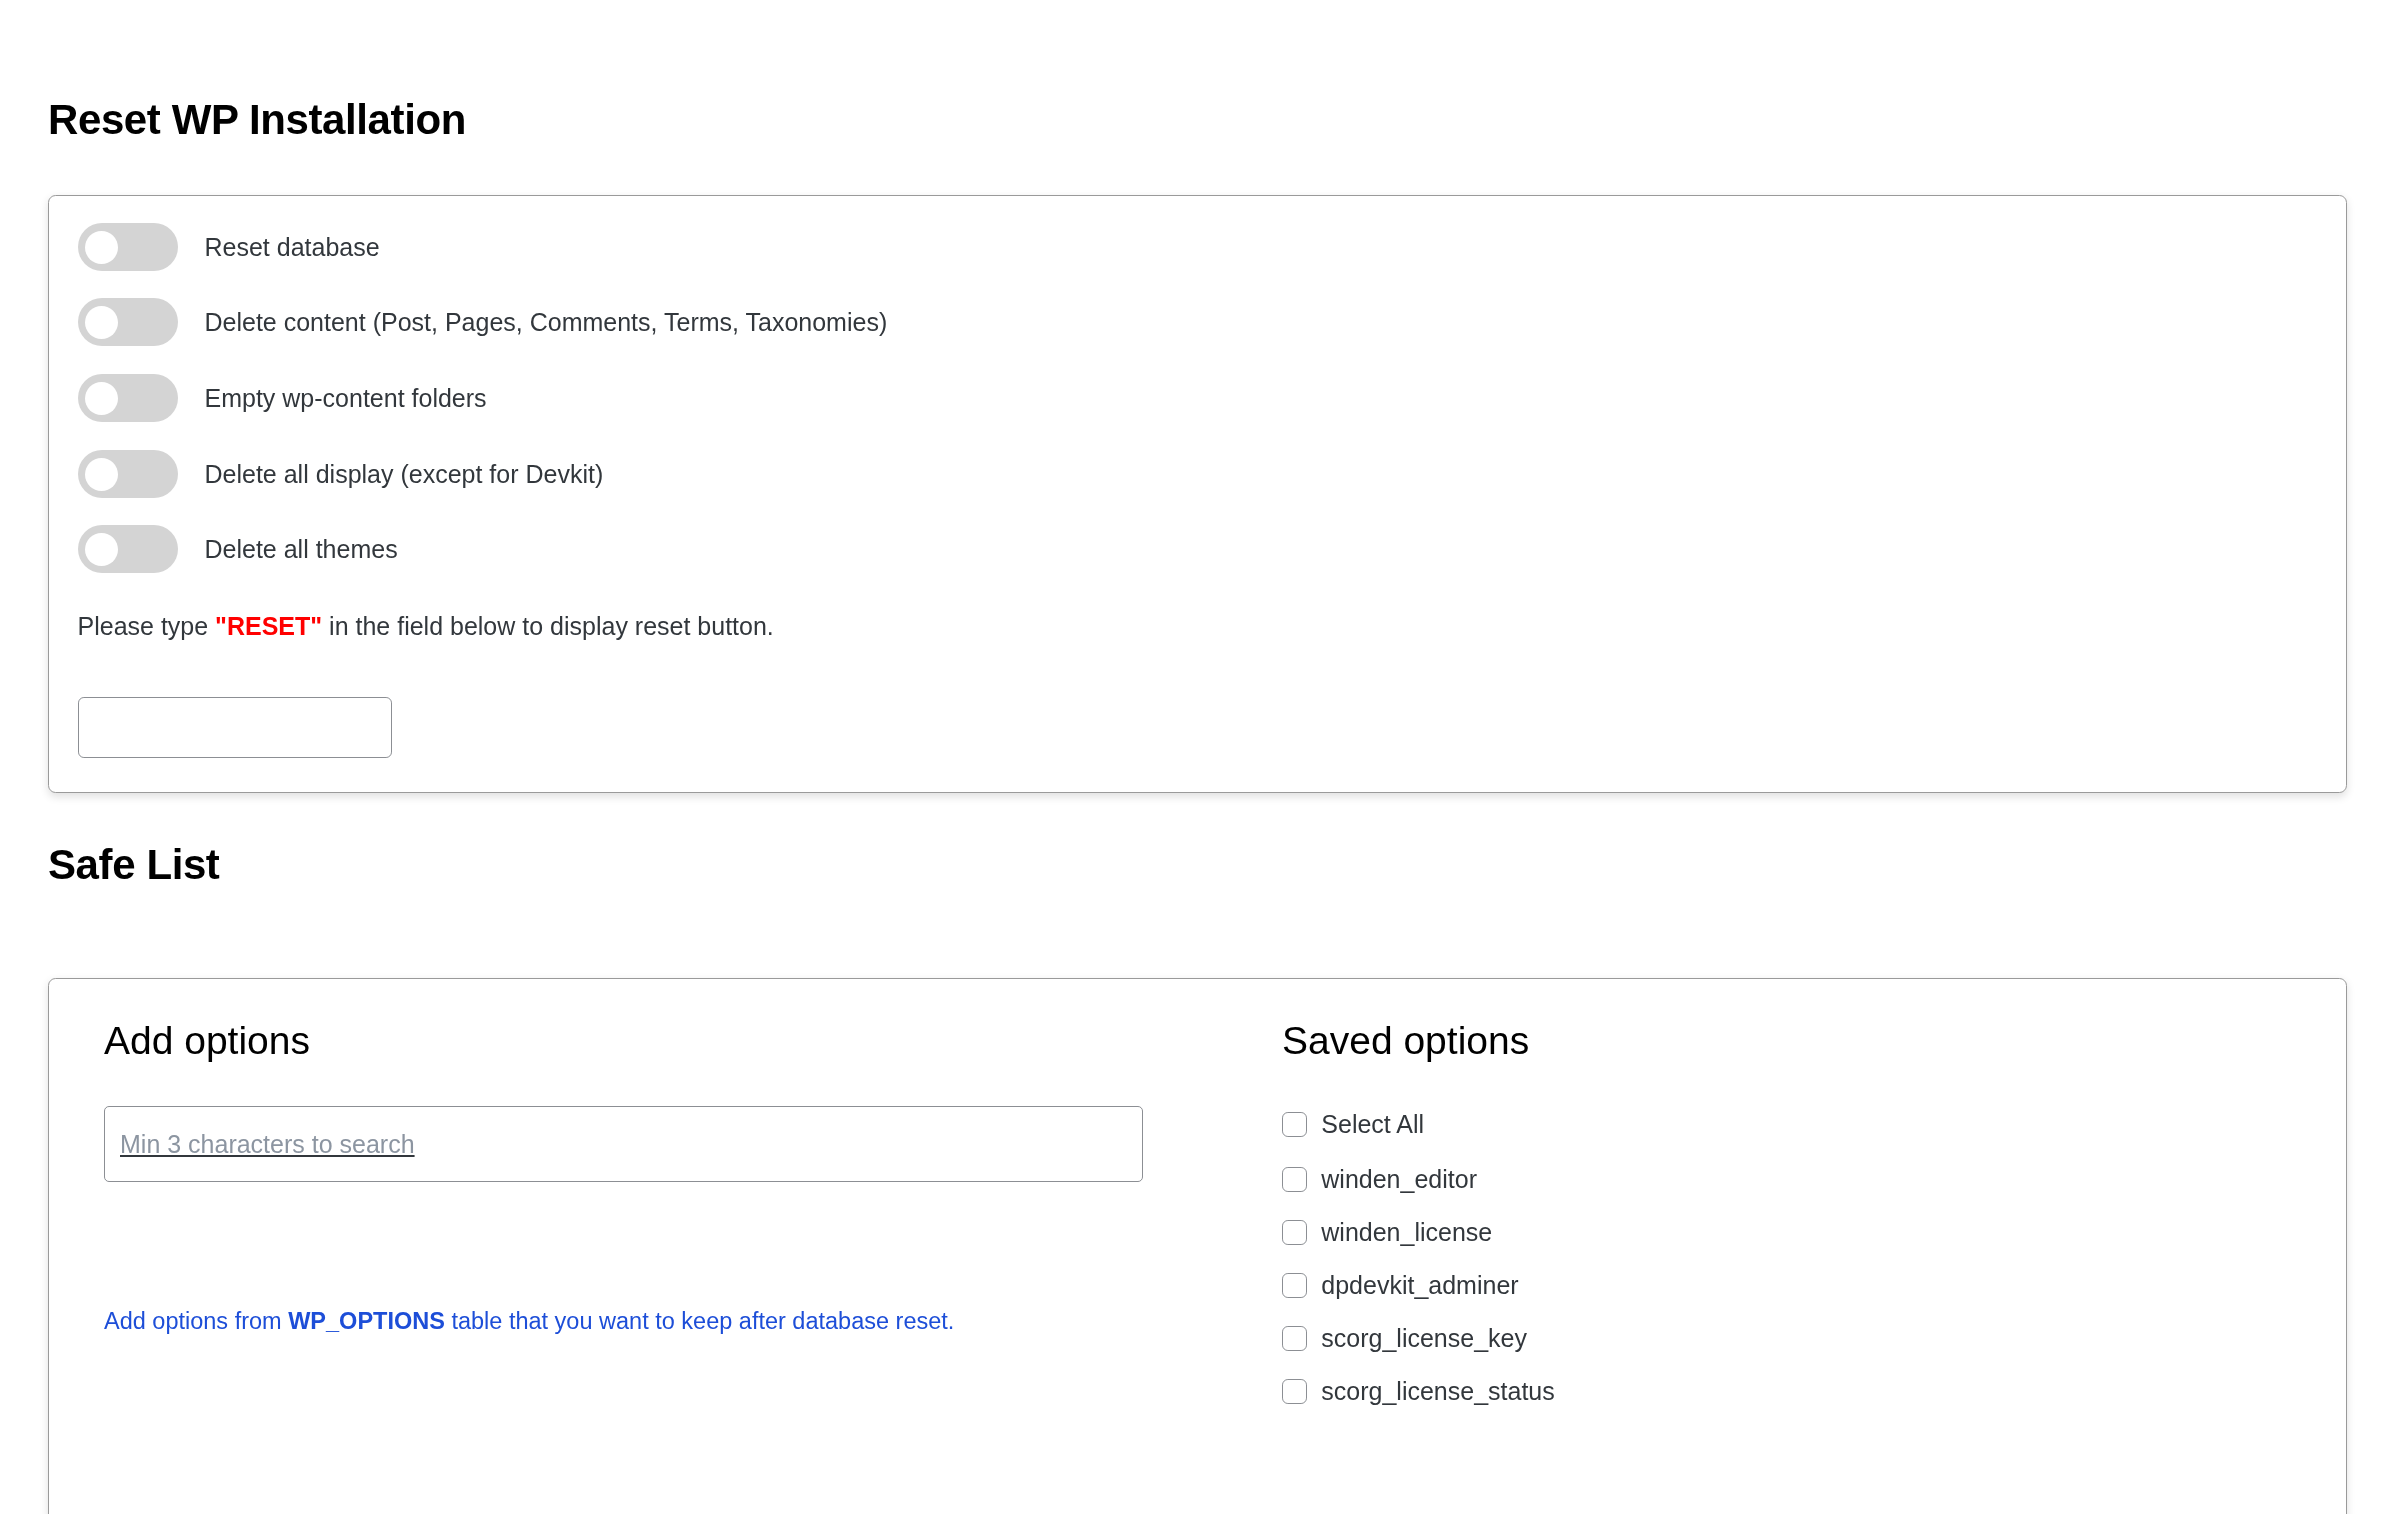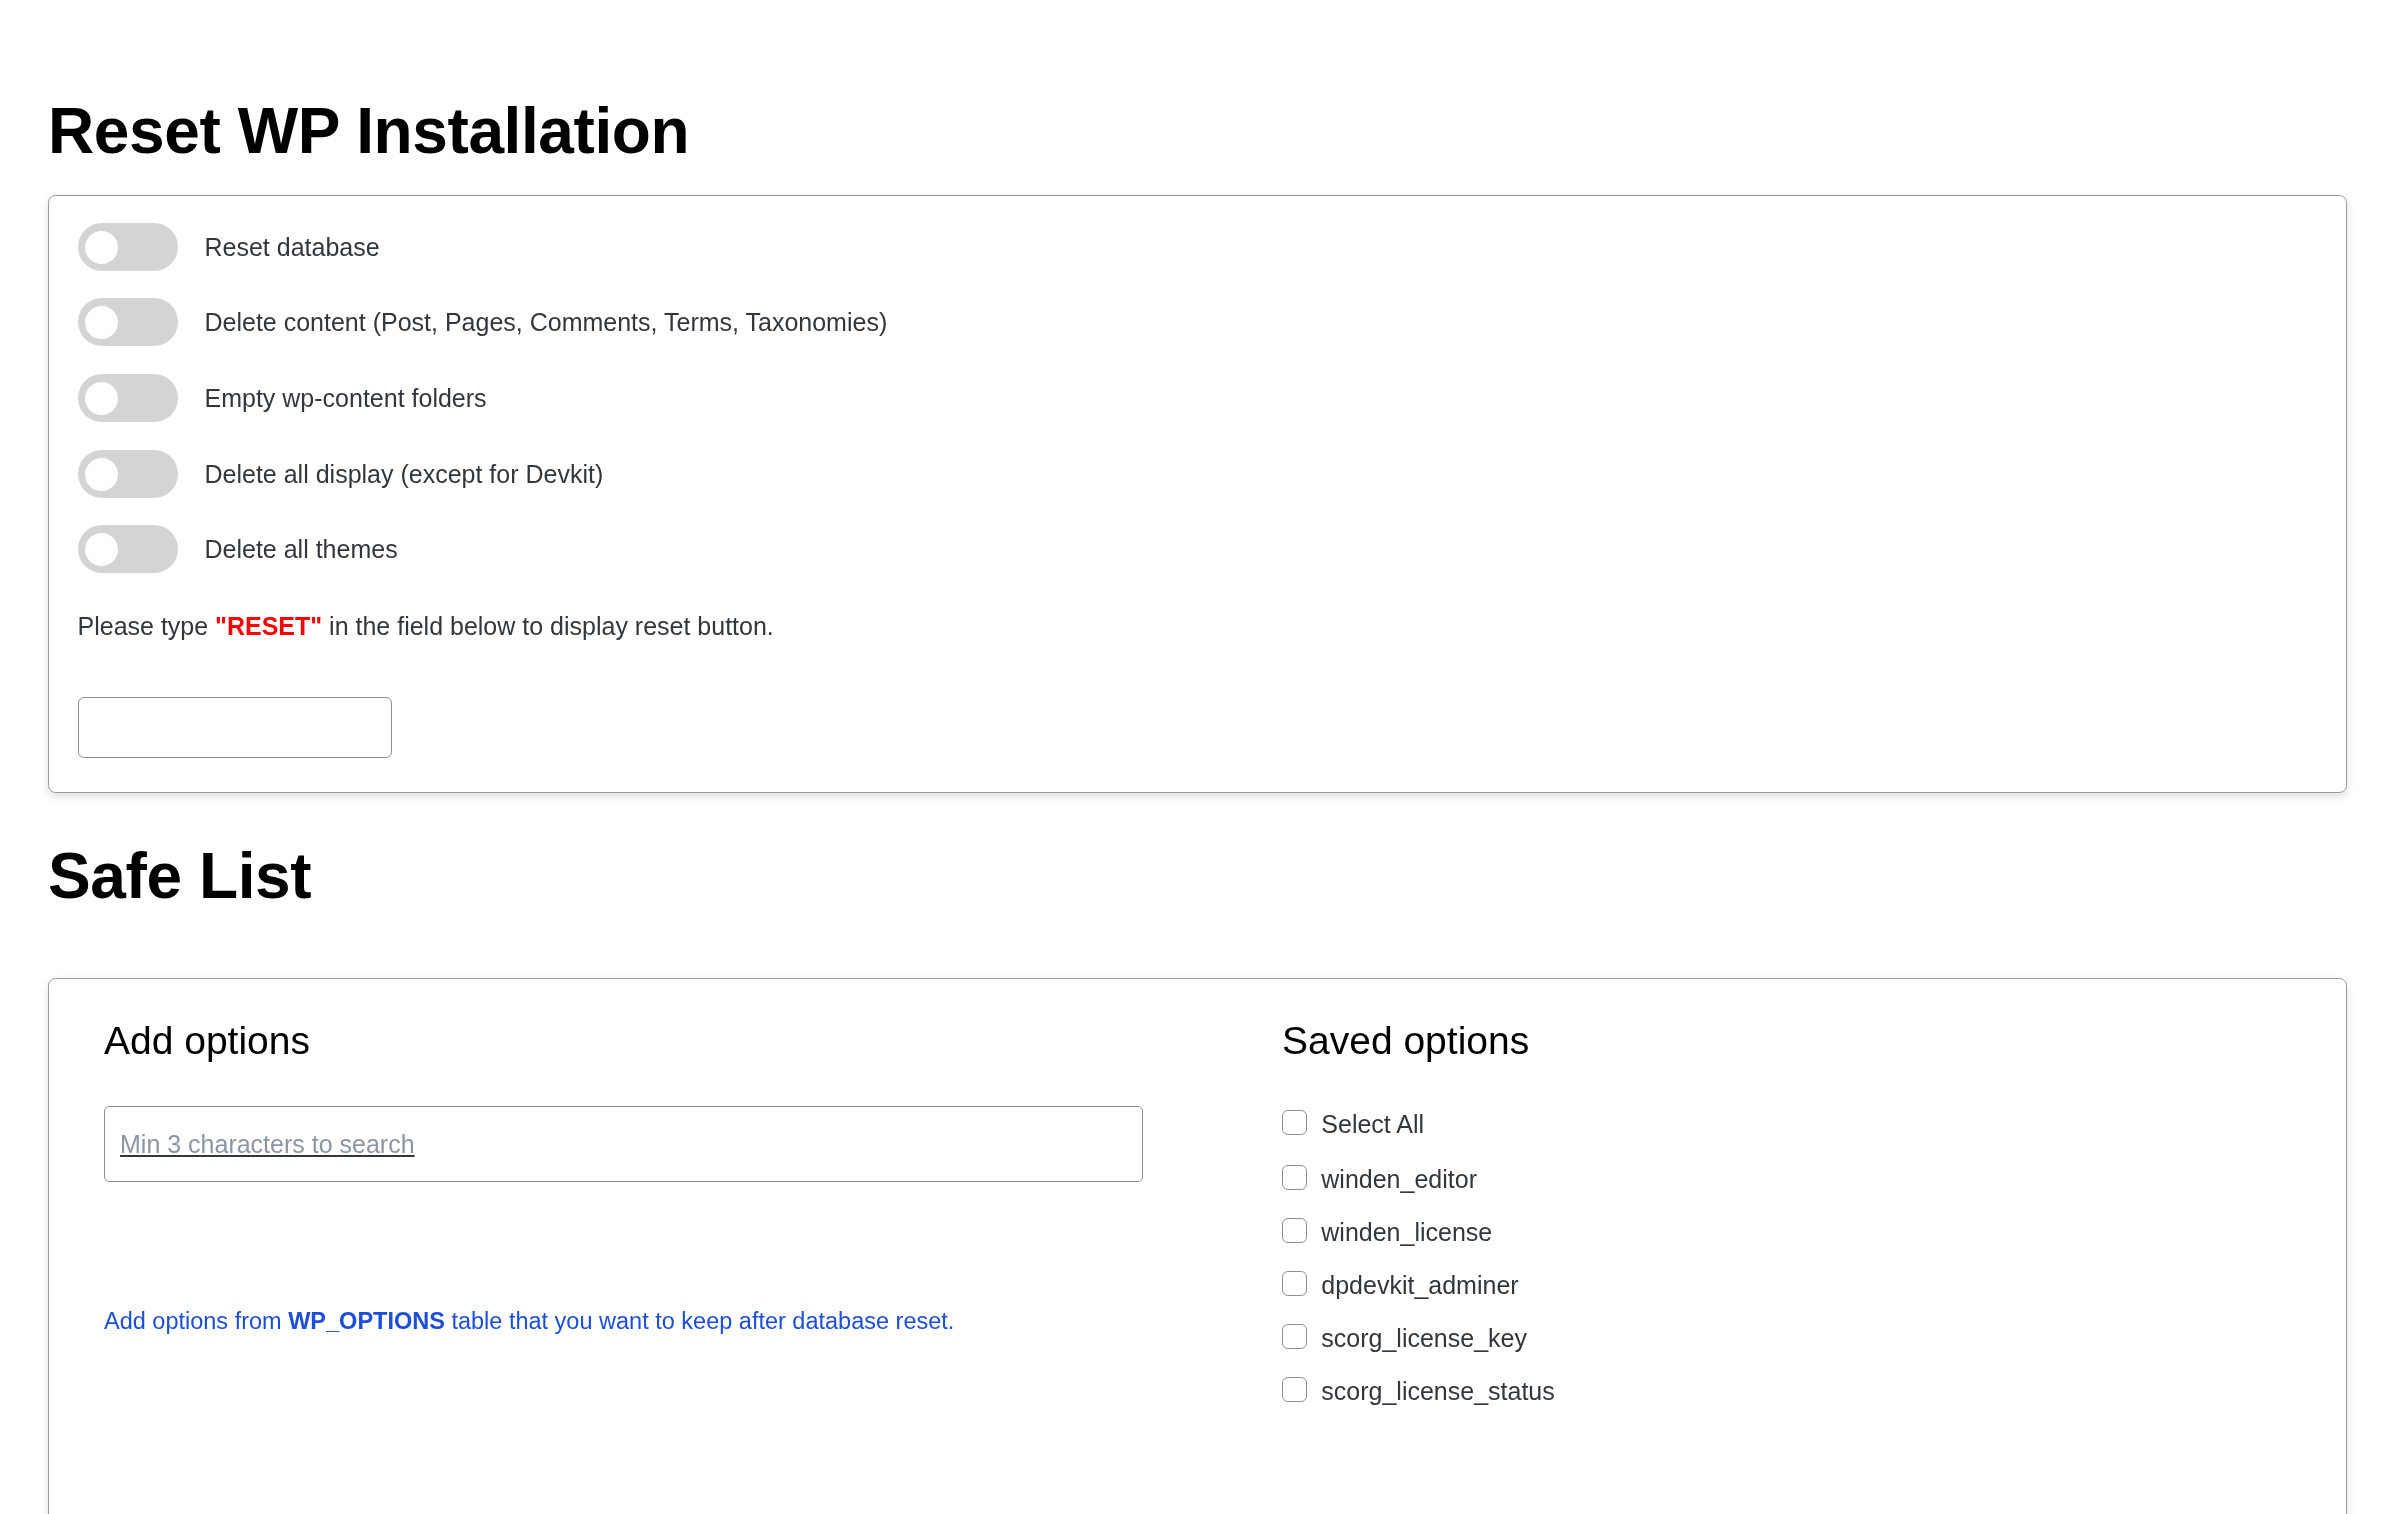--- a/index.html
+++ b/index.html
@@ -1,19 +1,19 @@
 <!DOCTYPE html>
 <html style="font-size:13.4px"><head>
 <meta charset="utf-8">
 <style>
   html, body { margin:0; padding:0; background:#fff; }
   body { width:2401px; height:1515px; position:relative; overflow:hidden;
          font-family:"Liberation Sans", sans-serif; color:#32373c; }
   .h1 { position:absolute; left:48px; margin:0; font-weight:700; color:#000;
-        font-size:64px; line-height:1; letter-spacing:-0.4px; }
+        font-size:42px; line-height:1; letter-spacing:-0.4px; }
   #title1 { top:99px; }
   #title2 { top:844px; }
   .card { position:absolute; left:48px; width:2299px; border:1.7px solid #9a9a9a;
           border-radius:7.6px; background:#fff; box-shadow:0 3.4px 8.4px rgba(0,0,0,0.12); box-sizing:border-box; }
   #card1 { top:195px; height:598px; }
   #card2 { top:946px; height:546px;margin-top:32px; }
   .toggle-row { position:absolute; left:28.5px; height:48px; display:flex; align-items:center; }
   .toggle { width:100px; height:48px; border-radius:24px; background:#d4d4d4; position:relative; flex:none; cursor:pointer; }
   .knob { position:absolute; left:7.6px; top:7.6px; width:33px; height:33px; border-radius:50%; background:#fff; }
   .toggle-label { margin-left:27px; font-size:25px; color:#32373c; white-space:nowrap;text-align:center; }
@@ -23,21 +23,21 @@
              border:1.7px solid #8c8f94; border-radius:5.9px; background:#fff; }
   .sub { position:absolute; font-size:39px; color:#000; font-weight:400; white-space:nowrap; }
   #add-h { left:55px; top:40px; }
   #saved-h { left:1233px; top:40px; }
   .search { position:absolute; left:55px; top:127px; width:1039px; height:76px; box-sizing:border-box;
             border:1.7px solid #8c8f94; border-radius:5px; background:#fff; font-size:25px;
             padding:0 15px; font-family:"Liberation Sans", sans-serif; color:#32373c; outline:none;text-decoration:underline; }
   .search::placeholder { color:#8c95a1; }
   .help { position:absolute; left:55px; top:329px; font-size:23.5px; color:#1d4ed8; white-space:nowrap; }
   .help b { font-weight:700; }
-  .cb-row { position:absolute; left:1233px; display:flex; align-items:flex-start; height:28.5px; }
+  .cb-row { position:absolute; left:1233px; display:flex; align-items:center; height:28.5px; }
   .cb { width:25px; height:25px; box-sizing:border-box; border:1.7px solid #8c8f94; border-radius:5.9px; background:#fff; flex:none; cursor:pointer; }
   .cb-label { margin-left:14.3px; font-size:25px; color:#32373c; white-space:nowrap; }
 </style>
 </head>
 <body>
 
 <h1 class="h1" id="title1">Reset WP Installation</h1>
 
 <div class="card" id="card1">
   <div class="toggle-row" style="top:27px">

